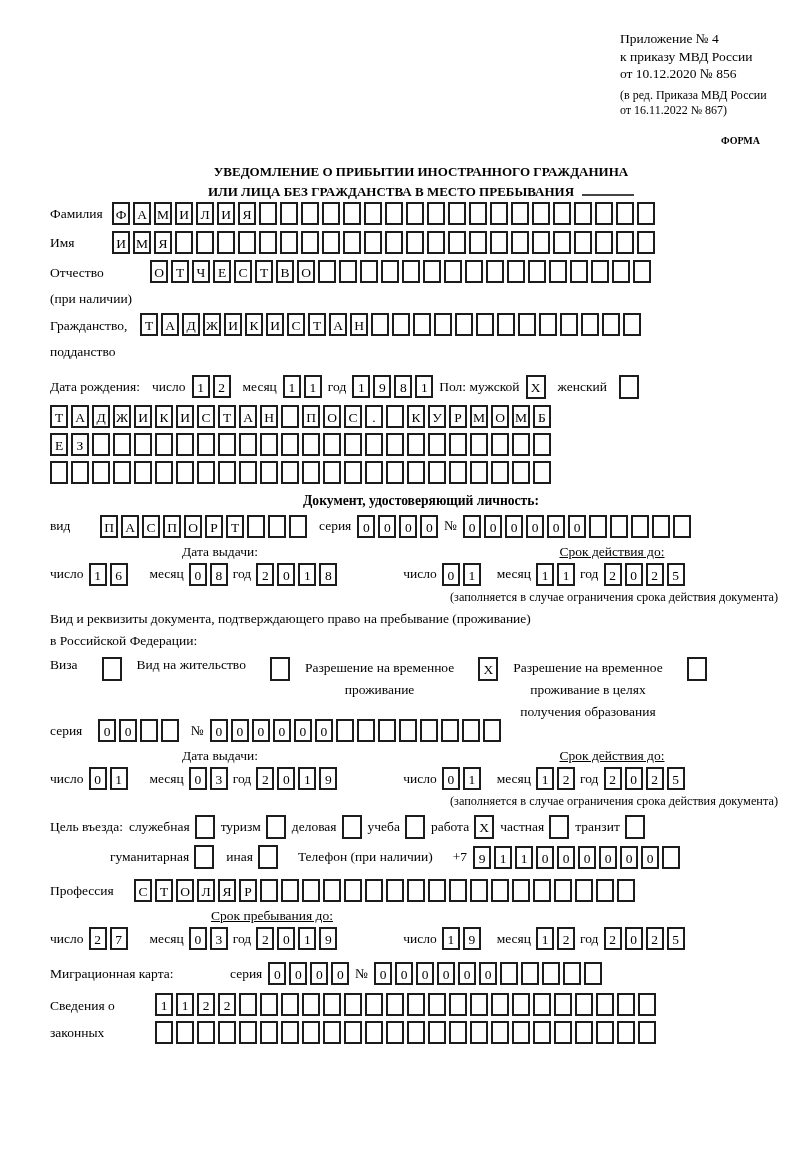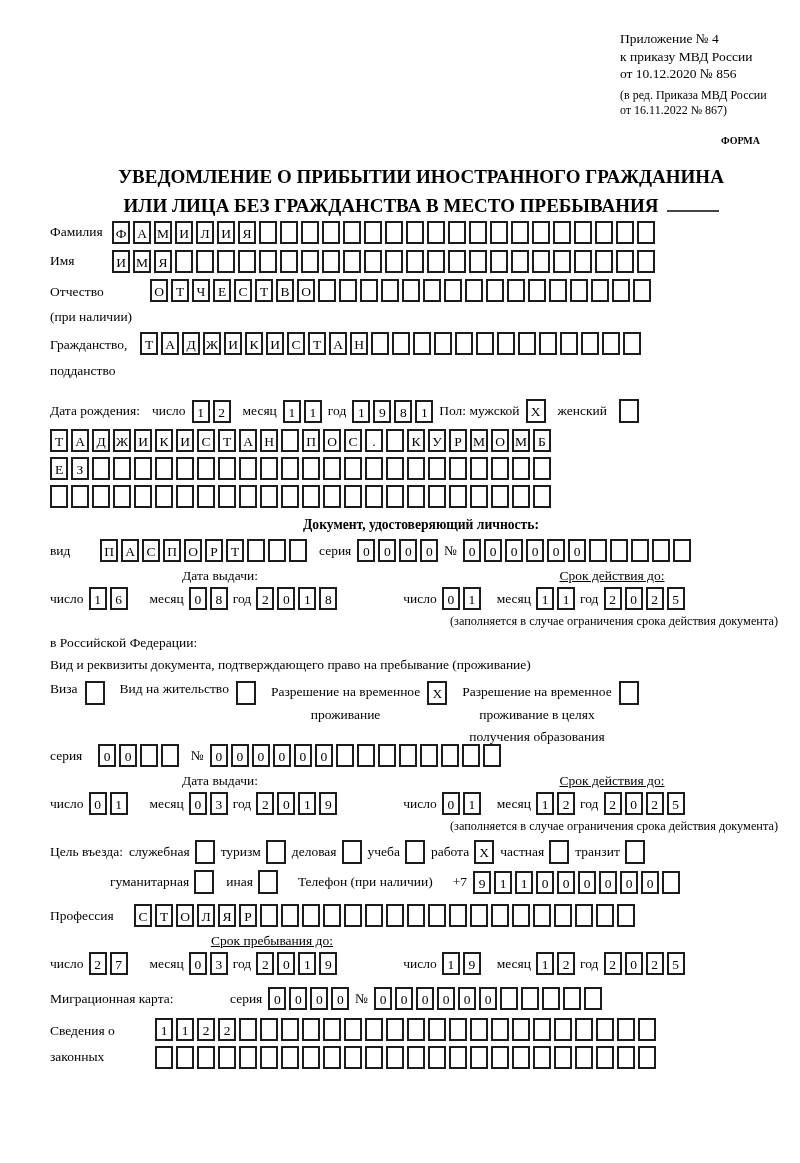--- a/index.html
+++ b/index.html
@@ -5,21 +5,21 @@
   * { box-sizing: border-box; }
   html,body { margin:0; padding:0; background:#888; }
   .page {
     width:800px; height:1163px; margin:0 auto; background:#ffffff;
     font-family:"Liberation Serif", serif; color:#000;
     padding:30px 8px 10px 50px; overflow:hidden; position:relative;
   }
   .hdr { margin-left:570px; font-size:13.5px; line-height:1.3; }
   .hdr-sub { font-size:12px; margin-top:5px; line-height:1.3; }
   .forma { text-align:right; padding-right:32px; font-weight:bold; font-size:10px; margin-top:16px; }
-  .title { text-align:center; font-weight:bold; font-size:19px; line-height:1.55; margin-top:16px; }
+  .title { text-align:center; font-weight:bold; font-size:13px; line-height:1.55; margin-top:16px; }
   .t-underline { display:inline-block; width:52px; border-bottom:2px solid #444; height:14px; margin-left:8px; }
   .sect { font-weight:bold; font-size:13.6px; margin-top:22px; margin-bottom:16px; }
   .frow { display:flex; align-items:center; margin-bottom:6px; font-size:13.5px; }
   .frow.top { align-items:flex-start; }
   .flabel { flex:none; }
   .stack { line-height:1.9; }
   .boxes { display:flex; gap:3px; flex:none; }
   .boxcol .boxes { margin-bottom:5px; }
   .cbox {
     width:18px; height:23px; border:2px solid #1c1c1c; flex:none;
@@ -31,21 +31,21 @@
   .center-line { text-align:center; font-weight:bold; font-size:13.6px; margin:4px 0 6px; }
   .dblock { margin:4px 0 2px; font-size:13.5px; }
   .dtitles { display:flex; }
   .dtitles .dt-left { width:340px; text-align:center; }
   .dtitles .dt-right { width:340px; text-align:center; margin-left:52px;text-decoration:underline; }
   .drow { display:flex; align-items:center; margin-top:3px; }
   .dgroup { display:flex; align-items:center; gap:5px; }
   .dnote { text-align:right; padding-right:14px; font-size:12.3px; margin-top:4px; margin-bottom:6px; }
   .plain { font-size:13.5px; margin:6px 0; }
   .permit { display:flex; align-items:flex-start; gap:15px; margin:8px 0 12px; font-size:13.5px; }
-  .pitem { display:flex; align-items:flex-start; gap:7px; }
+  .pitem { display:flex; align-items:flex-start; gap:24px; }
   .pitem .txt { text-align:center; line-height:1.65; }
   .opt { display:flex; align-items:center; gap:5px; }
 </style>
 </head>
 <body>
 
 <div class="page">
 
   <div class="hdr">
     <div>Приложение № 4</div>
@@ -156,21 +156,21 @@
         <span class="cbox"></span>
         <span class="cbox"></span>
         <span class="cbox"></span>
         <span class="cbox"></span>
         <span class="cbox"></span>
         <span class="cbox"></span>
         <span class="cbox"></span>
       </span>
   </div>
 
-  <div class="frow top" style="margin-bottom:16px">
+  <div class="frow top" style="margin-bottom:10px">
     <span class="flabel stack" style="width:90px">
       <span>Гражданство,</span><br>
       <span>подданство</span>
     </span>
     <span class="boxes">
         <span class="cbox">Т</span>
         <span class="cbox">А</span>
         <span class="cbox">Д</span>
         <span class="cbox">Ж</span>
         <span class="cbox">И</span>
@@ -401,22 +401,22 @@
             <span class="cbox">2</span>
             <span class="cbox">0</span>
             <span class="cbox">2</span>
             <span class="cbox">5</span>
           </span>
       </span>
     </div>
     <div class="dnote">(заполняется в случае ограничения срока действия документа)</div>
   </div>
 
+  <div class="plain">Вид и реквизиты документа, подтверждающего право на пребывание (проживание)</div>
   <div class="plain">в Российской Федерации:</div>
-  <div class="plain">Вид и реквизиты документа, подтверждающего право на пребывание (проживание)</div>
 
   <div class="permit">
     <span class="pitem">
       <span>Виза</span>
       <span class="cbox ck"></span>
     </span>
     <span class="pitem">
       <span>Вид на жительство</span>
       <span class="cbox ck"></span>
     </span>

